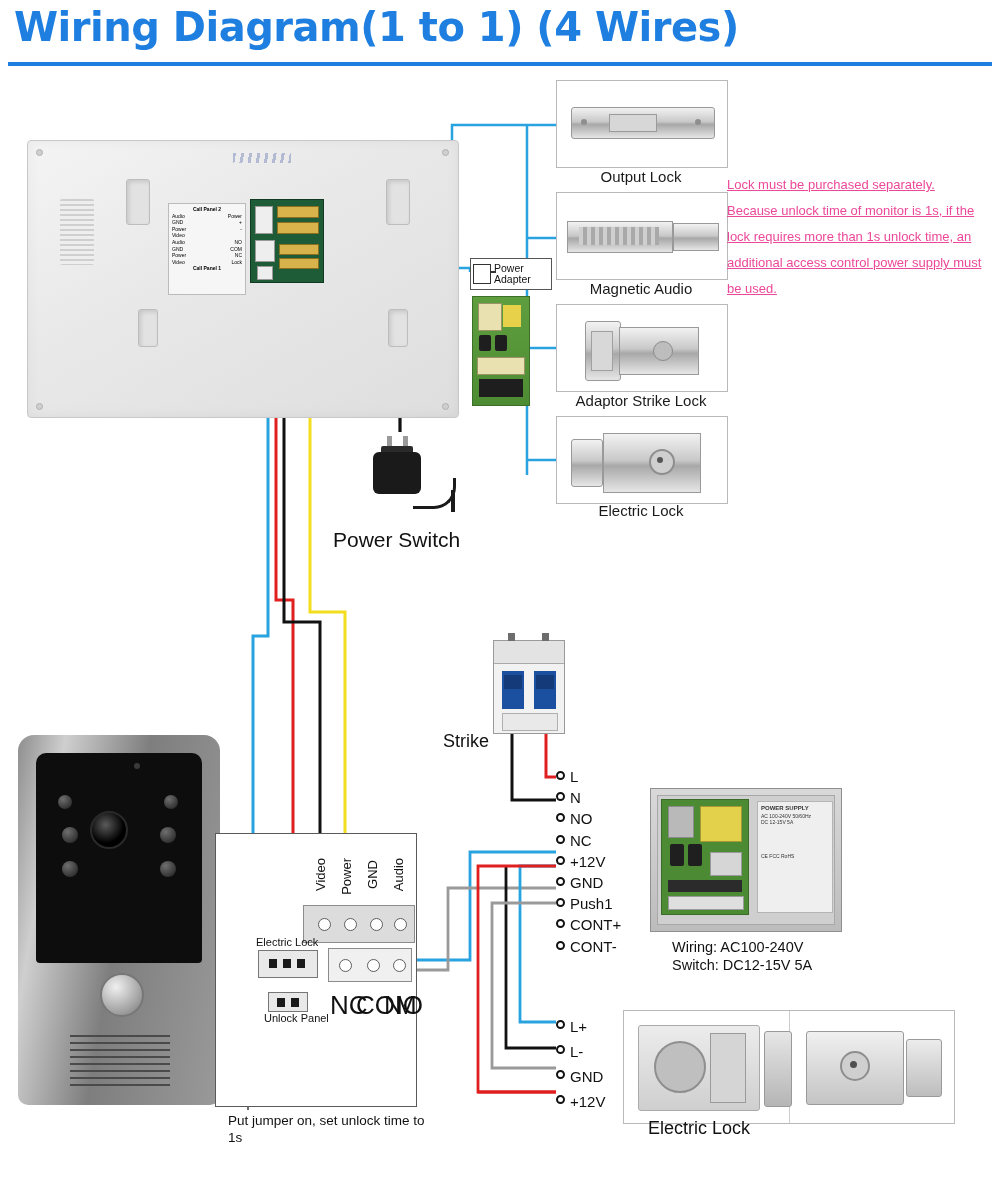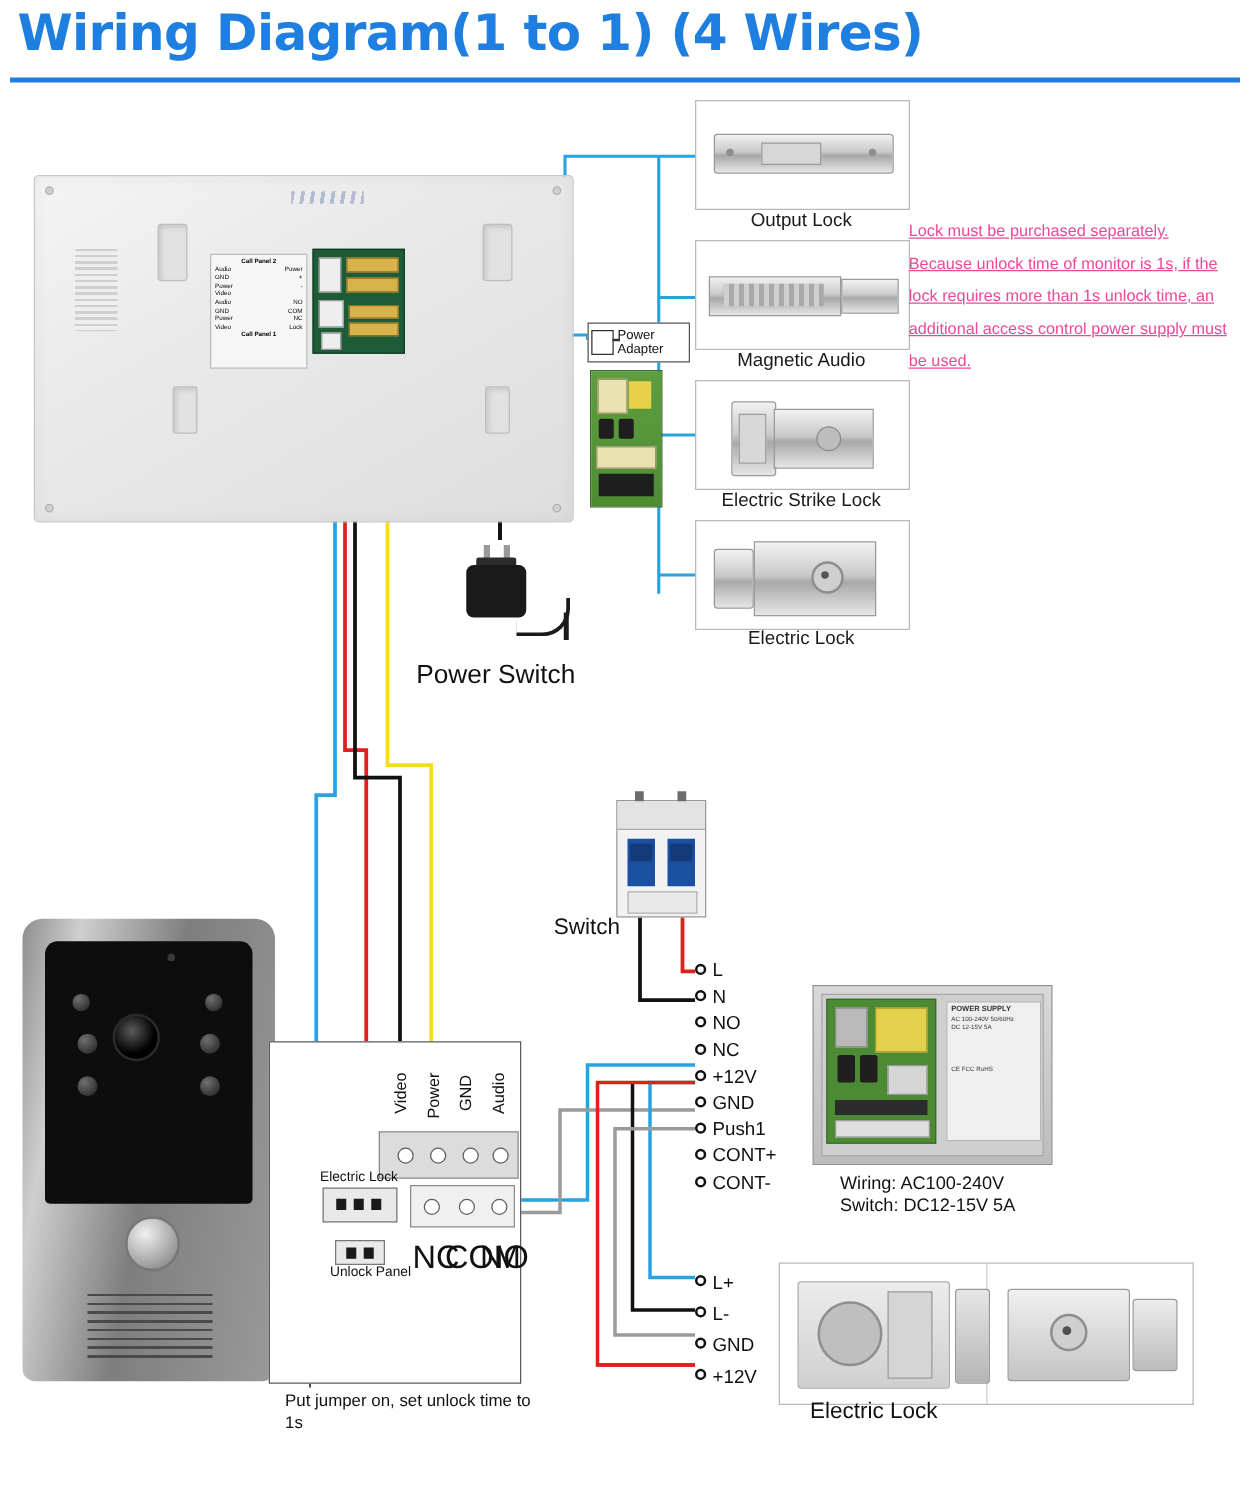--- a/index.html
+++ b/index.html
@@ -315,21 +315,21 @@
   <div class="abs" style="left:22px;top:34px;width:80px;height:18px;background:repeating-linear-gradient(to right,#cfcfcf 0 4px,#a9a9a9 4px 8px);"></div>
 </div>
 <div class="abs lockcap" style="left:556px;top:280px;width:170px;">Magnetic Audio</div>
 
 <div class="abs lockbox" id="lock3" style="left:556px;top:304px;width:170px;height:86px;">
   <div class="abs metalbar" style="left:28px;top:16px;width:34px;height:58px;border-radius:3px;"></div>
   <div class="abs metalbar" style="left:62px;top:22px;width:78px;height:46px;"></div>
   <div class="abs" style="left:96px;top:36px;width:18px;height:18px;border-radius:50%;background:#bdbdbd;border:1px solid #8b8b8b;"></div>
   <div class="abs" style="left:34px;top:26px;width:20px;height:38px;background:#d8d8d8;border:1px solid #a0a0a0;"></div>
 </div>
-<div class="abs lockcap" style="left:541px;top:392px;width:200px;">Electric Strike Lock</div>
+<div class="abs lockcap" style="left:541px;top:392px;width:200px;">Adaptor Strike Lock</div>
 
 <div class="abs lockbox" id="lock4" style="left:556px;top:416px;width:170px;height:86px;">
   <div class="abs metalbar" style="left:14px;top:22px;width:30px;height:46px;border-radius:3px;"></div>
   <div class="abs metalbar" style="left:46px;top:16px;width:96px;height:58px;"></div>
   <div class="abs" style="left:92px;top:32px;width:22px;height:22px;border-radius:50%;background:#cfcfcf;border:2px solid #8e8e8e;"></div>
   <div class="abs" style="left:100px;top:40px;width:6px;height:6px;border-radius:50%;background:#555;"></div>
 </div>
 <div class="abs lockcap" style="left:556px;top:502px;width:170px;">Electric Lock</div>
 
 <div class="abs" id="lock-note">Lock must be purchased separately. Because unlock time of monitor is 1s, if the lock requires more than 1s unlock time, an additional access control power supply must be used.</div>
@@ -364,21 +364,21 @@
 <div class="abs" id="breaker">
   <div class="pin" style="left:14px;"></div>
   <div class="pin" style="left:48px;"></div>
   <div class="top"></div>
   <div class="abs blue" style="left:8px;top:30px;width:22px;height:38px;"></div>
   <div class="abs blue" style="left:40px;top:30px;width:22px;height:38px;"></div>
   <div class="abs lever" style="left:10px;top:34px;width:18px;height:14px;"></div>
   <div class="abs lever" style="left:42px;top:34px;width:18px;height:14px;"></div>
   <div class="abs" style="left:8px;top:72px;width:54px;height:16px;background:#e9e9e9;border:1px solid #b0b0b0;"></div>
 </div>
-<div class="abs" id="switch-caption">Switch</div>
+<div class="abs" id="switch-caption">Strike</div>
 
 <div class="abs" id="door">
   <div id="door-body"></div>
   <div id="door-face"></div>
   <div class="ir" style="left:44px;top:92px;"></div>
   <div class="ir" style="left:44px;top:126px;"></div>
   <div class="ir" style="left:142px;top:92px;"></div>
   <div class="ir" style="left:142px;top:126px;"></div>
   <div class="ir" style="left:146px;top:60px;width:14px;height:14px;"></div>
   <div class="ir" style="left:40px;top:60px;width:14px;height:14px;"></div>

